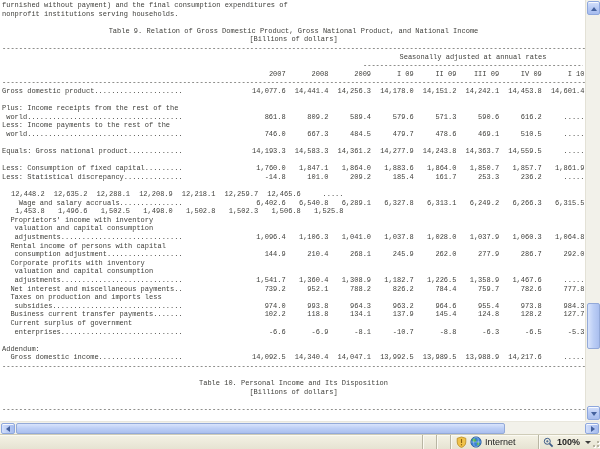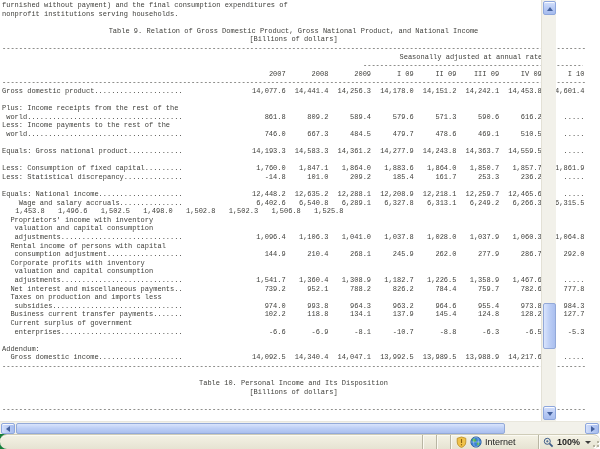--- a/index.html
+++ b/index.html
@@ -1,18 +1,18 @@
 <!DOCTYPE html>
 <html><head>
 <meta charset="utf-8">
 <style>
   * { box-sizing: border-box; margin: 0; padding: 0; }
   html,body { width:600px; height:449px; overflow:hidden; background:#fff;
               font-family:"Liberation Sans", sans-serif; }
-  .stage { position:relative; width:556px; height:449px; background:#15803d; }
+  .stage { position:relative; width:600px; height:449px; background:#15803d; }
 
   
   .doc { position:absolute; left:0; top:0; width:585px; height:421px;
          padding:1px 0 0 2px; overflow:hidden; background:#fff;
          font-family:"Liberation Mono","DejaVu Sans Mono",monospace;
          font-size:7px; color:#3e3e3a; }
   .ln { height:8.6px; line-height:8.6px; white-space:pre; overflow:hidden; }
   .center { text-align:center; }
   .row { display:flex; }
   .lbl { width:241px; flex:none; white-space:pre; overflow:hidden; }
@@ -41,21 +41,21 @@
              border:1px solid #93a9d8; border-radius:2px; }
   .v-thumb { position:absolute; left:1px; top:303px; width:13px; height:46px;
              background:linear-gradient(90deg,#d9e4fc,#bccef5 50%,#aabfef);
              border:1px solid #93a9d8; border-radius:2px; }
 
   
   .statusbar { position:absolute; left:0; top:434px; width:600px; height:15px;
                display:flex; align-items:stretch;
                background:linear-gradient(180deg,#f4f2e5,#e6e3d2);
                border-top:1px solid #cfccb8; box-shadow:inset 0 1px 0 #fbfaf3;
-               font-size:9px; color:#222;border-radius:7px; }
+               font-size:9px; color:#222; }
   .sb-pane { position:relative; border-left:1px solid #b9b6a3;
              box-shadow:inset 1px 0 0 #fbfaf3; }
   .sb-main { flex:1; border-left:none; box-shadow:none; }
   .sb-s { width:14px; flex:none; }
   .sb-zone { width:88px; flex:none; display:flex; align-items:center; gap:3px; padding-left:5px; }
   .sb-zoom { width:62px; flex:none; display:flex; align-items:center; gap:3px; padding-left:4px;font-weight:bold; }
   .zone-label, .zoom-level { line-height:14px; }
   .caret { width:0; height:0; border-left:3px solid transparent; border-right:3px solid transparent;
            border-top:3.5px solid #3c3c3c; margin-left:2px; }
   .grip { position:absolute; right:1px; bottom:2px; width:10px; height:10px; }
@@ -85,21 +85,21 @@
       <div class="ln row"><span class="lbl">Plus: Income receipts from the rest of the</span></div>
       <div class="ln row"><span class="lbl"> world.....................................</span><span class="val">861.8</span><span class="val">809.2</span><span class="val">589.4</span><span class="val">579.6</span><span class="val">571.3</span><span class="val">590.6</span><span class="val">616.2</span><span class="val">.....</span></div>
       <div class="ln row"><span class="lbl">Less: Income payments to the rest of the</span></div>
       <div class="ln row"><span class="lbl"> world.....................................</span><span class="val">746.0</span><span class="val">667.3</span><span class="val">484.5</span><span class="val">479.7</span><span class="val">478.6</span><span class="val">469.1</span><span class="val">510.5</span><span class="val">.....</span></div>
       <div class="ln"></div>
       <div class="ln row"><span class="lbl">Equals: Gross national product.............</span><span class="val">14,193.3</span><span class="val">14,583.3</span><span class="val">14,361.2</span><span class="val">14,277.9</span><span class="val">14,243.8</span><span class="val">14,363.7</span><span class="val">14,559.5</span><span class="val">.....</span></div>
       <div class="ln"></div>
       <div class="ln row"><span class="lbl">Less: Consumption of fixed capital.........</span><span class="val">1,760.0</span><span class="val">1,847.1</span><span class="val">1,864.0</span><span class="val">1,883.6</span><span class="val">1,864.0</span><span class="val">1,850.7</span><span class="val">1,857.7</span><span class="val">1,861.9</span></div>
       <div class="ln row"><span class="lbl">Less: Statistical discrepancy..............</span><span class="val">-14.8</span><span class="val">101.0</span><span class="val">209.2</span><span class="val">185.4</span><span class="val">161.7</span><span class="val">253.3</span><span class="val">236.2</span><span class="val">.....</span></div>
       <div class="ln"></div>
-      <div class="ln row"><span class="lbl">Equals: National income....................</span><span class="val">12,448.2</span><span class="val">12,635.2</span><span class="val">12,288.1</span><span class="val">12,208.9</span><span class="val">12,218.1</span><span class="val">12,259.7</span><span class="val">12,465.6</span><span class="val">.....</span></div>
+      <div class="ln row"><span class="val">12,448.2</span><span class="val">12,635.2</span><span class="val">12,288.1</span><span class="val">12,208.9</span><span class="val">12,218.1</span><span class="val">12,259.7</span><span class="val">12,465.6</span><span class="val">.....</span></div>
       <div class="ln row"><span class="lbl">    Wage and salary accruals...............</span><span class="val">6,402.6</span><span class="val">6,540.8</span><span class="val">6,289.1</span><span class="val">6,327.8</span><span class="val">6,313.1</span><span class="val">6,249.2</span><span class="val">6,266.3</span><span class="val">6,315.5</span></div>
       <div class="ln row"><span class="val">1,453.8</span><span class="val">1,496.6</span><span class="val">1,502.5</span><span class="val">1,498.0</span><span class="val">1,502.8</span><span class="val">1,502.3</span><span class="val">1,506.8</span><span class="val">1,525.8</span></div>
       <div class="ln row"><span class="lbl">  Proprietors' income with inventory</span></div>
       <div class="ln row"><span class="lbl">   valuation and capital consumption</span></div>
       <div class="ln row"><span class="lbl">   adjustments.............................</span><span class="val">1,096.4</span><span class="val">1,106.3</span><span class="val">1,041.0</span><span class="val">1,037.8</span><span class="val">1,028.0</span><span class="val">1,037.9</span><span class="val">1,060.3</span><span class="val">1,064.8</span></div>
       <div class="ln row"><span class="lbl">  Rental income of persons with capital</span></div>
       <div class="ln row"><span class="lbl">   consumption adjustment..................</span><span class="val">144.9</span><span class="val">210.4</span><span class="val">268.1</span><span class="val">245.9</span><span class="val">262.0</span><span class="val">277.9</span><span class="val">286.7</span><span class="val">292.0</span></div>
       <div class="ln row"><span class="lbl">  Corporate profits with inventory</span></div>
       <div class="ln row"><span class="lbl">   valuation and capital consumption</span></div>
       <div class="ln row"><span class="lbl">   adjustments.............................</span><span class="val">1,541.7</span><span class="val">1,360.4</span><span class="val">1,308.9</span><span class="val">1,182.7</span><span class="val">1,226.5</span><span class="val">1,358.9</span><span class="val">1,467.6</span><span class="val">.....</span></div>

